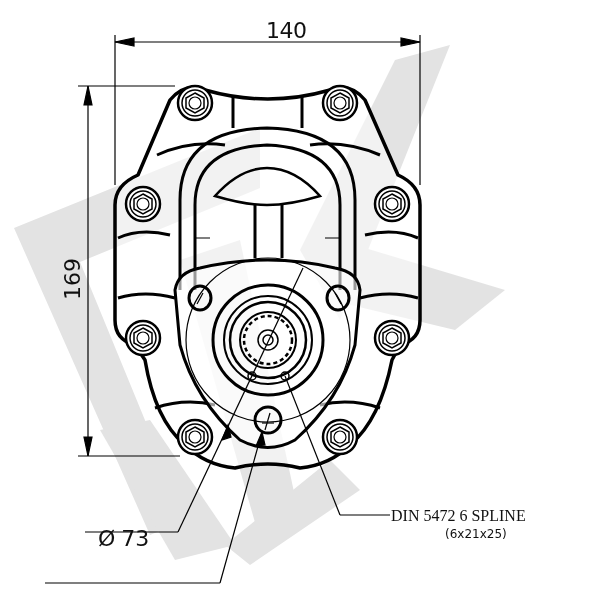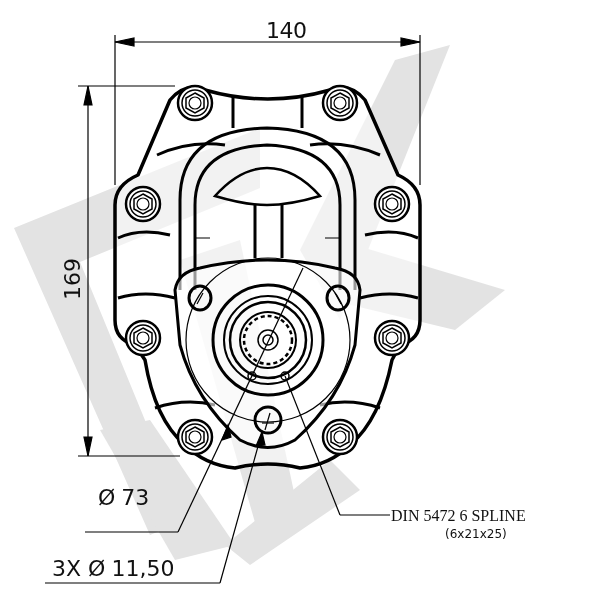--- a/index.html
+++ b/index.html
@@ -1,21 +1,21 @@
 <!DOCTYPE html>
 <html><head>
 <meta charset="utf-8">
 <style>
   html,body{margin:0;padding:0;background:#fff;}
   #canvas{position:relative;width:600px;height:600px;overflow:hidden;background:#fff;}
   svg{position:absolute;left:0;top:0;}
   .lbl{position:absolute;font-family:"DejaVu Sans","Liberation Sans",sans-serif;color:#111;white-space:nowrap;line-height:1;}
   .dim-top{left:266px;top:20px;font-size:22px;letter-spacing:-0.5px;}
   .dim-left{left:62px;top:300px;font-size:22px;transform:rotate(-90deg);transform-origin:left top;}
-  .ann1{left:98px;top:487px;font-size:22px;}
+  .ann1{left:98px;top:528px;font-size:22px;}
   .ann2{left:52px;top:558px;font-size:22px;}
   .ann3{left:391px;top:508px;font-size:16px;font-family:Liberation Serif, serif;}
   .ann4{left:445px;top:528px;font-size:12px;}
   .phi{display:inline-block;margin-right:6px;}
 </style>
 </head>
 <body>
 
 <div id="canvas">
 <svg width="600" height="600" viewBox="0 0 600 600">
@@ -154,19 +154,15 @@
     <line x1="340" y1="515" x2="390" y2="515"></line>
   </g>
 </svg>
 
 <div class="lbl dim-top">140</div>
 <div class="lbl dim-left">169</div>
 
 <div class="lbl ann1">
   <span class="phi">Ø</span><span>73</span>
 </div>
-<div class="lbl ann2">
-  <span>3X</span>
-  <span class="phi">Ø</span><span>11,50</span>
-</div>
 <div class="lbl ann3">DIN 5472 6 SPLINE</div>
 <div class="lbl ann4">(6x21x25)</div>
 </div>
 
 </body></html>

